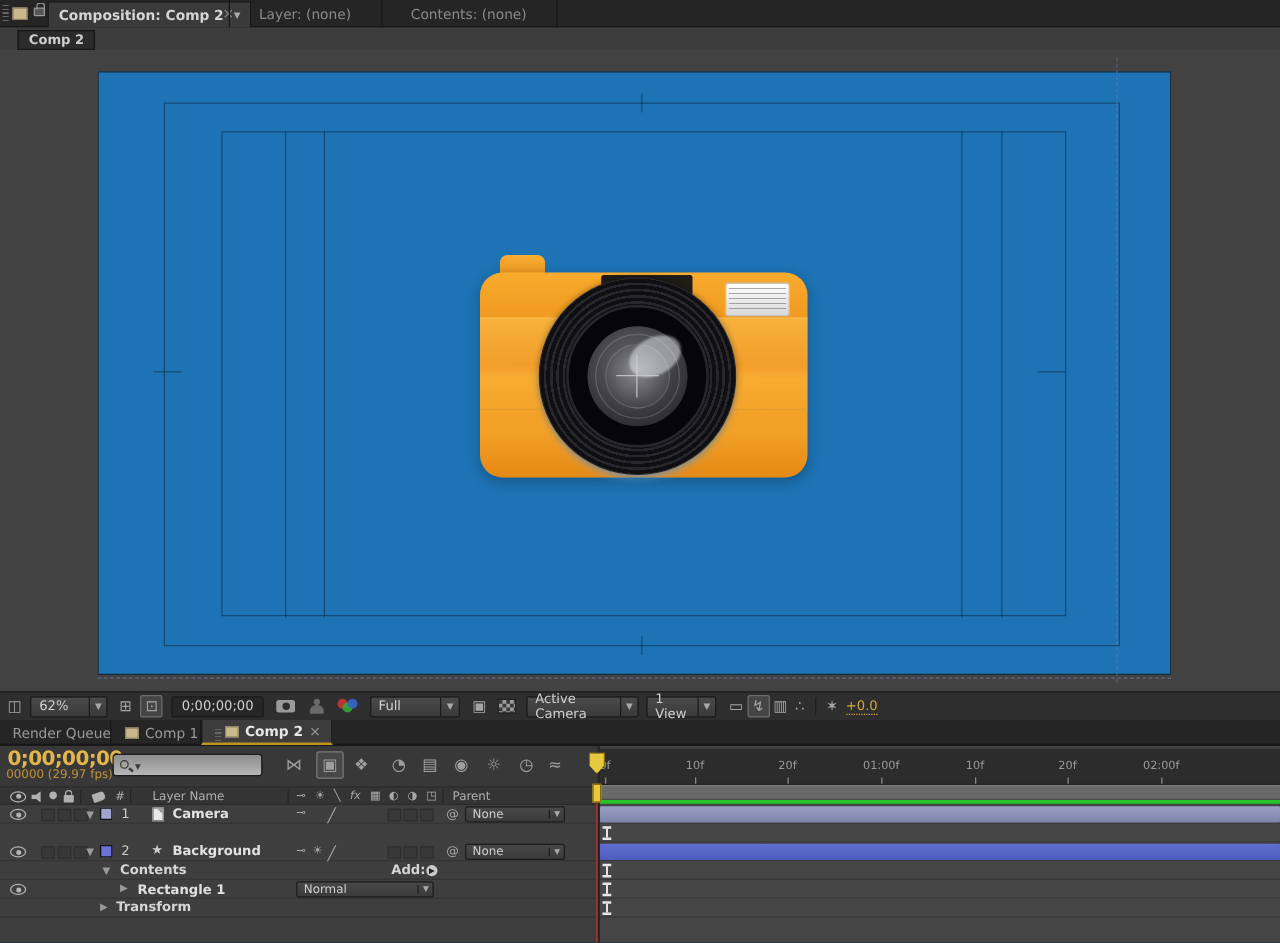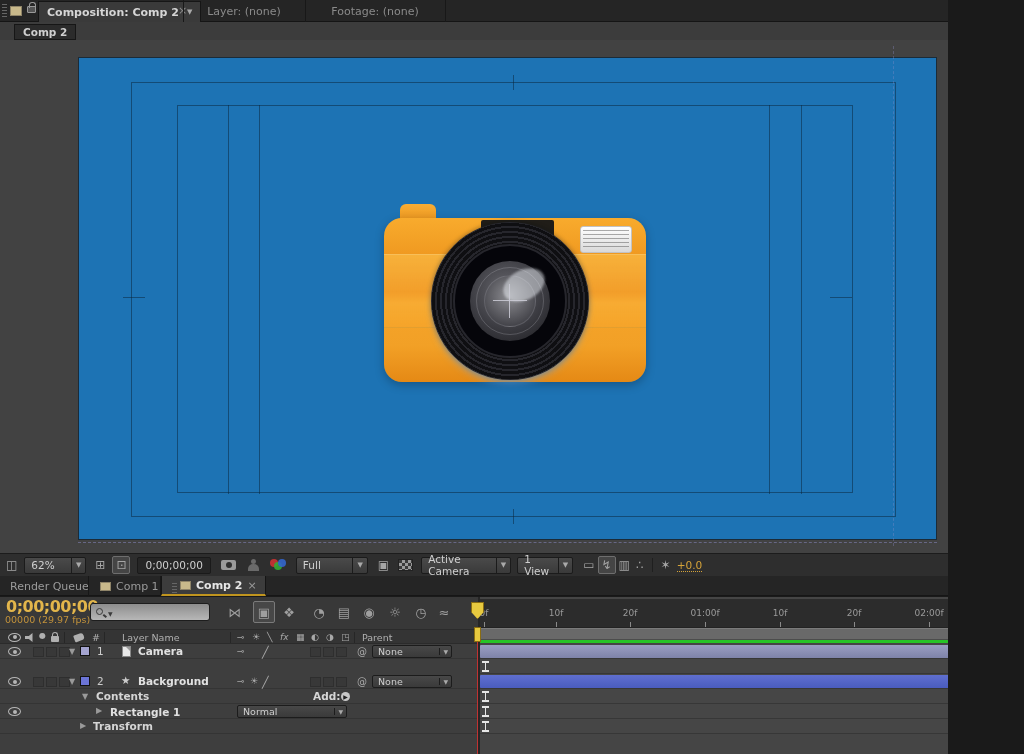--- a/index.html
+++ b/index.html
@@ -1,18 +1,18 @@
 <!DOCTYPE html>
 <html><head>
 <meta charset="utf-8">
 <style>
   * { margin:0; padding:0; box-sizing:border-box; }
   html,body { background:#1a1a1a; }
   body { font-family:"DejaVu Sans","Liberation Sans",sans-serif; }
-  #app { position:relative; width:948px; height:754px; background:#3f3f3f; overflow:hidden;
+  #app { position:relative; width:1024px; height:754px; background:#3f3f3f; overflow:hidden;
          font-size:11px; color:#ccc; }
   .abs { position:absolute; }
 
   
   #tabbar { left:0; top:0; width:1024px; height:22px; background:#252525; border-bottom:1px solid #151515; }
   .drag-dots { left:2px; top:4px; width:5px; height:14px;
       background:repeating-linear-gradient(to bottom,#666 0 1px,transparent 1px 3px); }
   .tan-sq { width:12px; height:10px; background:#c9b98b; border:1px solid #8f8468; }
   #tab-lock { left:27px; top:6px; width:9px; height:7px; border:1px solid #999; border-radius:1px; background:#555; }
   #tab-lock:before { content:""; position:absolute; left:1px; top:-5px; width:5px; height:5px;
@@ -172,21 +172,21 @@
       <span>Composition: Comp 2</span>
       <span class="tab-arrow">▼</span>
     </div>
     <span class="abs tab-close" style="left:172px;top:4px;">×</span>
     <div class="abs vtab-border" style="left:183px;"></div>
     <div class="abs vtab" style="left:184px;width:120px;justify-content:center;">
       <span>Layer: (none)</span>
     </div>
     <div class="abs vtab-border" style="left:305px;"></div>
     <div class="abs vtab" style="left:306px;width:138px;justify-content:center;">
-      <span>Footage: (none)</span>
+      <span>Contents: (none)</span>
     </div>
     <div class="abs vtab-border" style="left:445px;"></div>
   </div>
 
   <div id="pillrow" class="abs">
     <div id="comp-pill" class="abs">
       <span>Comp 2</span>
     </div>
   </div>
 

